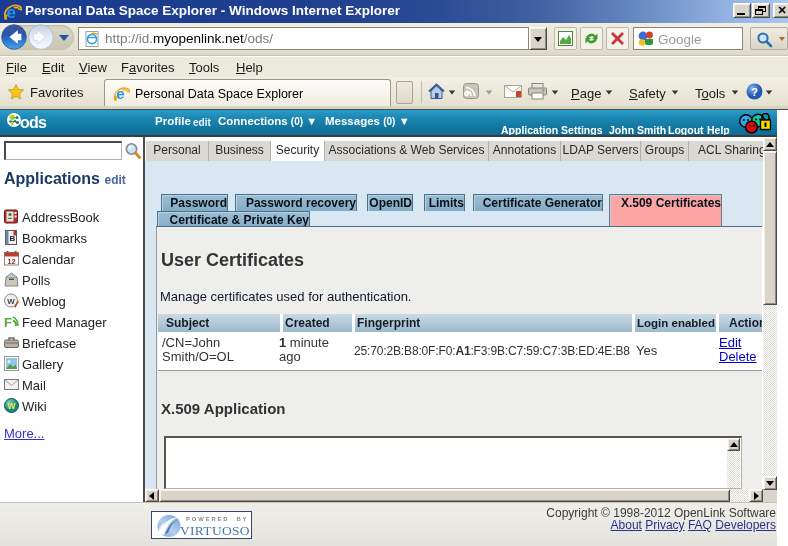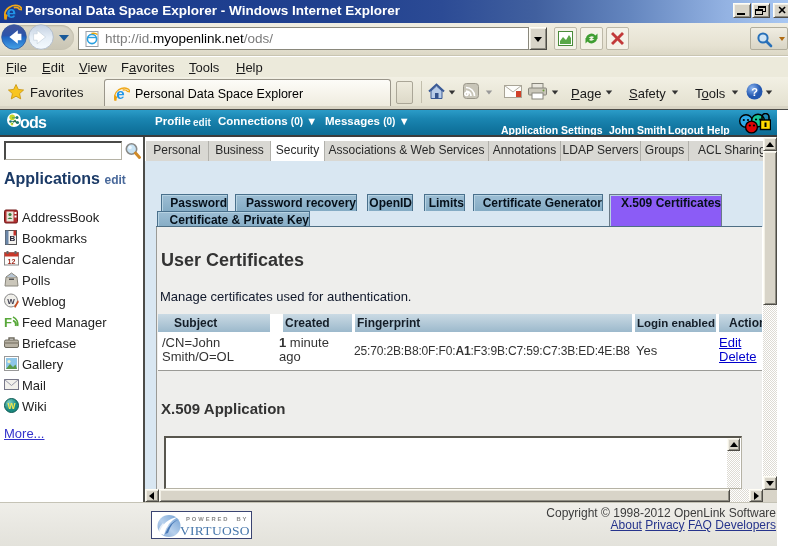--- a/index.html
+++ b/index.html
@@ -8,21 +8,21 @@
 .dither{background-image:conic-gradient(#fff 25%,#dedbd3 25% 50%,#fff 50% 75%,#dedbd3 75%);background-size:2px 2px}
 .b3{background:#d8d4c8;border:1px solid;border-color:#fffdf5 #4e4c46 #4e4c46 #fffdf5;box-shadow:inset 1px 1px 0 #f1efe6,inset -1px -1px 0 #8e8c82}
 .tri-up{width:0;height:0;border-left:4px solid transparent;border-right:4px solid transparent;border-bottom:5px solid #000}
 .tri-dn{width:0;height:0;border-left:4px solid transparent;border-right:4px solid transparent;border-top:5px solid #000}
 .tri-l{width:0;height:0;border-top:4px solid transparent;border-bottom:4px solid transparent;border-right:5px solid #000}
 .tri-r{width:0;height:0;border-top:4px solid transparent;border-bottom:4px solid transparent;border-left:5px solid #000}
 .lnk{color:#0000cc;text-decoration:underline}
 .tt{position:absolute;top:4px;height:20px;background:#d9d8d3;border-right:1px solid #b1b0ab;color:#2a2a2a;font-size:12px;text-align:center;line-height:19px;white-space:nowrap;overflow:hidden}
 .tt.sel{background:#fff;border-bottom:none}
 .st{position:absolute;height:17px;background:linear-gradient(#9dbed4,#84abc4);box-shadow:inset 1px 1px 0 #b6d2e2;border:1px solid #49708c;border-bottom:none;color:#06101a;font-size:12px;font-weight:bold;text-align:right;line-height:16px;white-space:nowrap}
-.st.selw{background:#8b5cf6;border:1px solid #6a7a88;border-bottom:none;z-index:3}
+.st.selw{background:#fca5a5;border:1px solid #6a7a88;border-bottom:none;z-index:3}
 .th{position:absolute;top:314px;height:18px;background:linear-gradient(#cadae4,#9cb9cc);font-size:12px;font-weight:bold;color:#141e28;padding-left:6px;line-height:18px;white-space:nowrap;overflow:hidden}
 </style></head>
 <body>
 <div id="w">
 
 <div class="a" style="left:0;top:0;width:788px;height:23px;background:linear-gradient(90deg,#1a3c90 0%,#20408e 42%,#2c4b95 56%,#41609f 68%,#6486bf 80%,#93b2e2 92%,#a8c7f2 100%)">
   <svg class="a" style="left:4px;top:2px" width="18" height="19" viewBox="0 0 18 19">
     <text x="2.6" y="15.5" font-size="17" font-weight="bold" fill="#2196e8" font-family="Liberation Sans">e</text>
     <path d="M1.5 16.5 Q -1 10 5 5.5 Q 10.5 1.8 15.5 4.2 Q 17.5 5.3 17.8 7.6 L 15.2 7.2 Q 14 4.8 9.8 5.6" fill="none" stroke="#f0a818" stroke-width="1.6"></path>
     <path d="M0.6 17.8 Q -0.8 14.5 1.4 11.4 L 3.8 13.6 Q 2.6 15 3 17.4 Z" fill="#e8a012"></path>
@@ -86,20 +86,29 @@
       <path d="M3 10 A 5.5 5.5 0 0 1 12.5 5.5 L 14.5 3.5 L 14.5 9 L 9 9 L 11 7 A 3.8 3.8 0 0 0 5 10 Z" fill="#3f9e33"></path>
       <path d="M14 7 A 5.5 5.5 0 0 1 4.5 11.5 L 2.5 13.5 L 2.5 8 L 8 8 L 6 10 A 3.8 3.8 0 0 0 12 7 Z" fill="#3f9e33"></path>
     </svg>
   </div>
   <div class="a" style="left:606px;top:4px;width:23px;height:23px;background:#f4f2e8;border:1px solid #bdb9a8;border-radius:2px">
     <svg class="a" style="left:4px;top:4px" width="13" height="13" viewBox="0 0 13 13">
           <path d="M2 0 L6.5 4.5 L11 0 L13 2 L8.5 6.5 L13 11 L11 13 L6.5 8.5 L2 13 L0 11 L4.5 6.5 L0 2 Z" fill="#c23a3a"></path>
         </svg>
   </div>
 
+  <div class="a" style="left:633px;top:4px;width:110px;height:23px;background:#fff;border:1px solid #8a887c">
+    <svg class="a" style="left:4px;top:3px" width="16" height="16" viewBox="0 0 16 16">
+      <circle cx="5" cy="5" r="4.4" fill="#3a6cd8"></circle>
+      <circle cx="11.5" cy="4" r="3.4" fill="#d23c2a"></circle>
+      <circle cx="4" cy="11.5" r="3.2" fill="#efc31b"></circle>
+      <path d="M7 8 h8 v4 a2 2 0 0 1 -2 2 h-4 a2 2 0 0 1 -2 -2 Z" fill="#2e9444"></path>
+    </svg>
+    <div class="a" style="left:24px;top:4px;font-size:13.5px;color:#9a9a9a">Google</div>
+  </div>
   <div class="a" style="left:750px;top:4px;width:38px;height:23px;background:linear-gradient(#f0ede2,#d9d5c5);border:1px solid #b1ad9c;border-radius:2px">
     <svg class="a" style="left:5px;top:3px" width="17" height="17" viewBox="0 0 17 17">
           <circle cx="7" cy="7" r="4.6" fill="#cfe4f4" stroke="#2870b8" stroke-width="2"></circle>
           <path d="M10.5 10.5 L15 15" stroke="#2870b8" stroke-width="2.6" stroke-linecap="round"></path>
         </svg>
     <div class="a" style="left:28px;top:9px;width:0;height:0;border-left:3.5px solid transparent;border-right:3.5px solid transparent;border-top:4.5px solid #b06a10"></div>
   </div>
 </div>
 
 <div class="a" style="left:0;top:57px;width:788px;height:20px;background:#eceadb;font-size:13px;color:#1a1a1a">
@@ -322,21 +331,21 @@
 
 <div class="a" style="left:145px;top:227px;width:11px;height:262px;background:#d9e7f2"></div>
 <div class="a" style="left:156px;top:226px;width:606px;height:1px;background:#4e6e84"></div>
 <div class="a" style="left:156px;top:227px;width:606px;height:262px;background:#eeeeec;border-left:1px solid #9a9a96"></div>
 
 <div id="panel">
   <div class="a" style="left:161px;top:250px;font-size:18px;font-weight:bold;color:#333">User Certificates</div>
   <div class="a" style="left:160px;top:289px;font-size:13px;color:#0f172a">Manage certificates used for authentication.</div>
 
   <div class="a" style="left:158px;top:314px;width:604px;height:57px;background:#fff"></div>
-  <div class="th" style="left:158px;width:112px;padding-left:16px">Subject</div>
+  <div class="th" style="left:158px;width:122px;padding-left:8px">Subject</div>
   <div class="th" style="left:283px;width:69px;padding-left:2px">Created</div>
   <div class="th" style="left:355px;width:277px;padding-left:2px">Fingerprint</div>
   <div class="th" style="left:635px;width:81px;padding-left:2px;font-size:11.5px">Login enabled</div>
   <div class="th" style="left:719px;width:43px;padding-left:10px">Action</div>
   <div class="a" style="left:158px;top:370px;width:604px;height:1px;background:#9a9a96"></div>
   <div class="a" style="left:162px;top:336px;font-size:13px;color:#333;line-height:14px">/CN=John<br>Smith/O=OL</div>
   <div class="a" style="left:279px;top:336px;font-size:13px;color:#333;line-height:14px"><b>1</b> minute<br>ago</div>
   <div class="a" style="left:354px;top:344px;font-size:12px;color:#333;letter-spacing:-0.15px">25:70:2B:B8:0F:F0:<b>A1</b>:F3:9B:C7:59:C7:3B:ED:4E:B8</div>
   <div class="a" style="left:636px;top:343px;font-size:13px;color:#333">Yes</div>
   <div class="a" style="left:719px;top:336px;font-size:13px;line-height:14px"><span class="lnk">Edit</span><br><span class="lnk">Delete</span></div>

